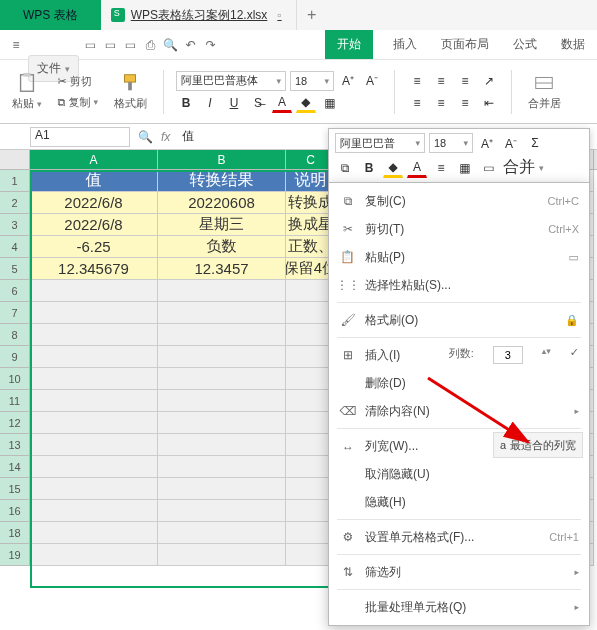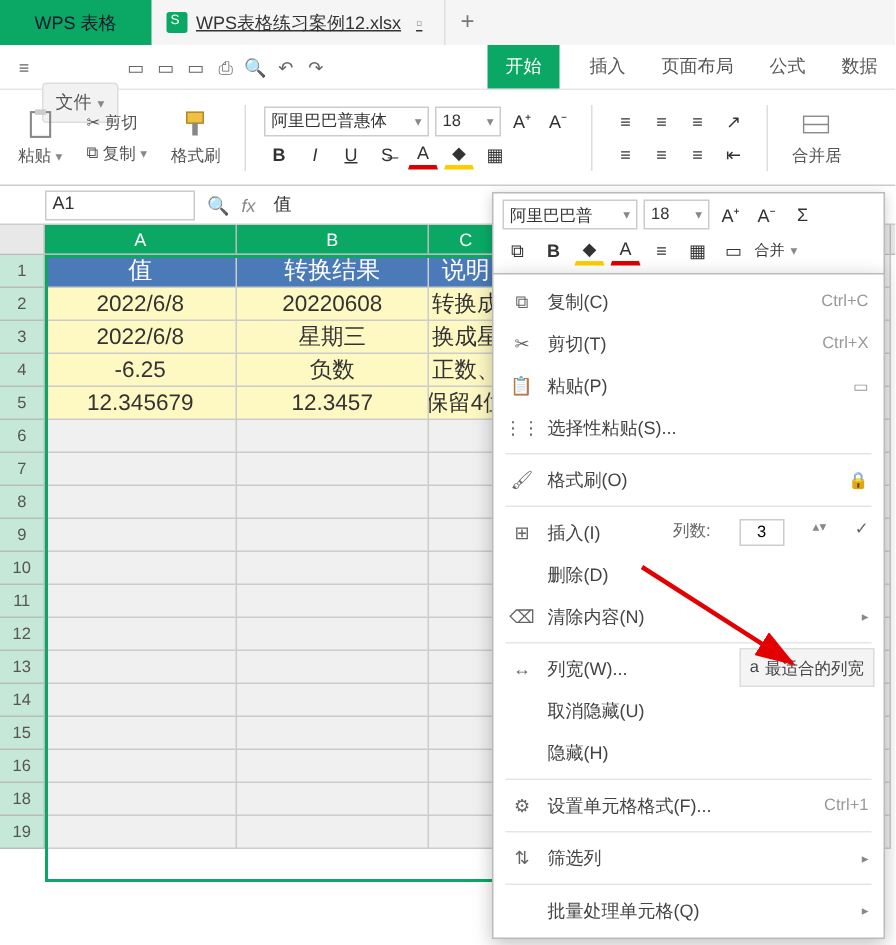--- a/index.html
+++ b/index.html
@@ -382,21 +382,21 @@
   <div class="float-row">
     <span class="fmt-btn">⧉</span>
     <span class="fmt-btn">
         <b>B</b>
       </span>
     <span class="fmt-btn" style="border-bottom:3px solid #fc0;">◆</span>
     <span class="fmt-btn" style="border-bottom:3px solid #d00;">A</span>
     <span class="fmt-btn">≡</span>
     <span class="fmt-btn">▦</span>
     <span class="fmt-btn">▭</span>
-    <span style="font-size:10px;">合并</span>
+    <span style="font-size:16px;">合并</span>
       <span class="caret">▾</span>
   </div>
 </div>
 
 <div class="ctx">
   <div class="ctx-item">
       <span class="ctx-icon">⧉</span>
       <span class="ctx-label">复制(C)</span>
       <span class="ctx-short">Ctrl+C</span>
     </div>

